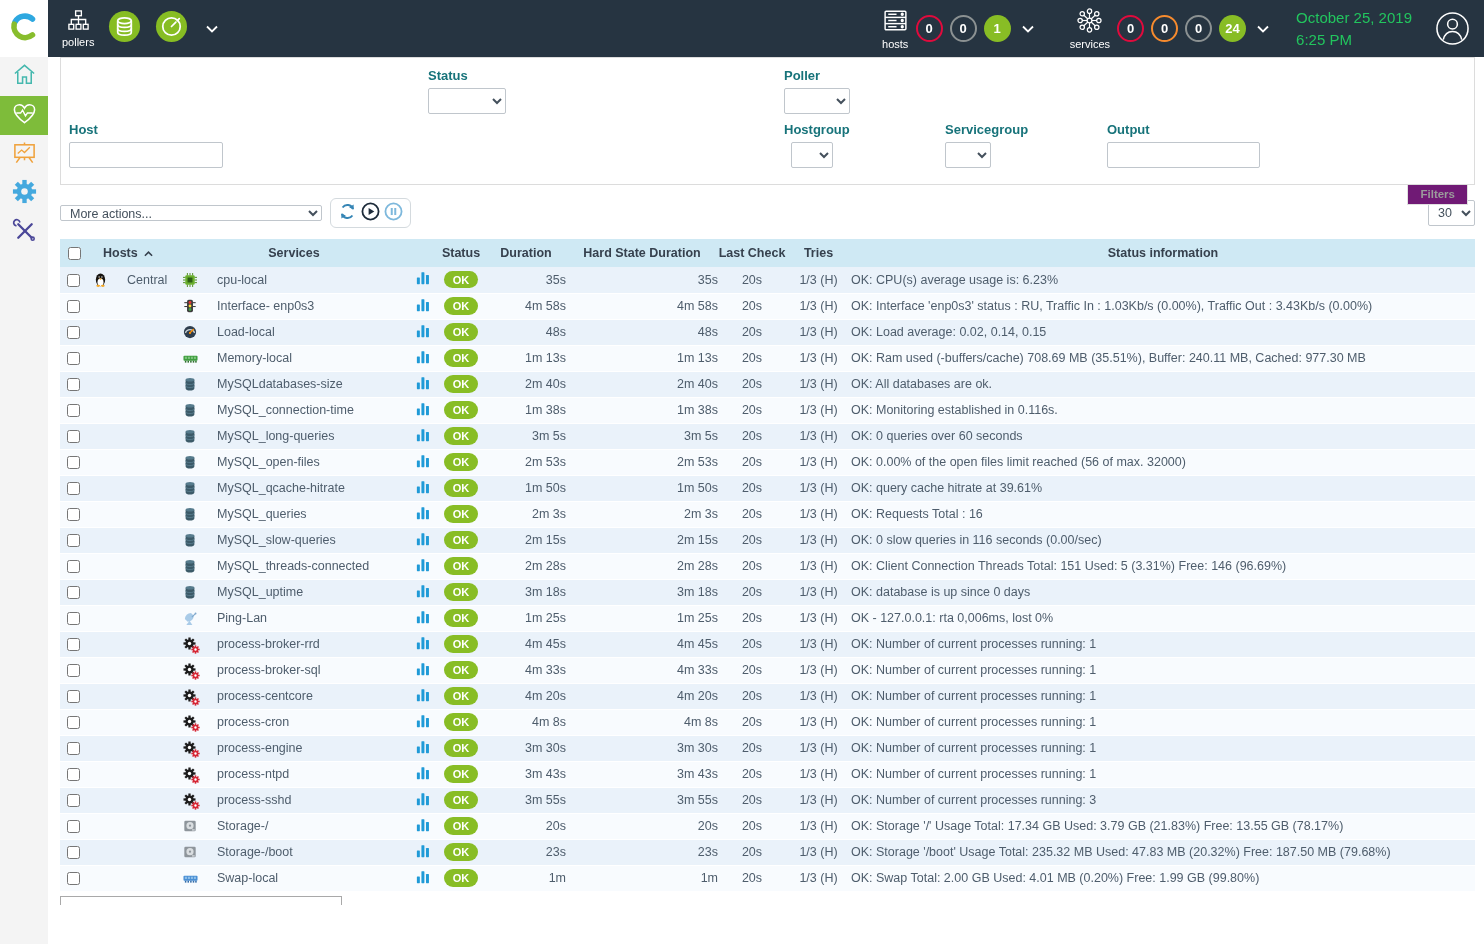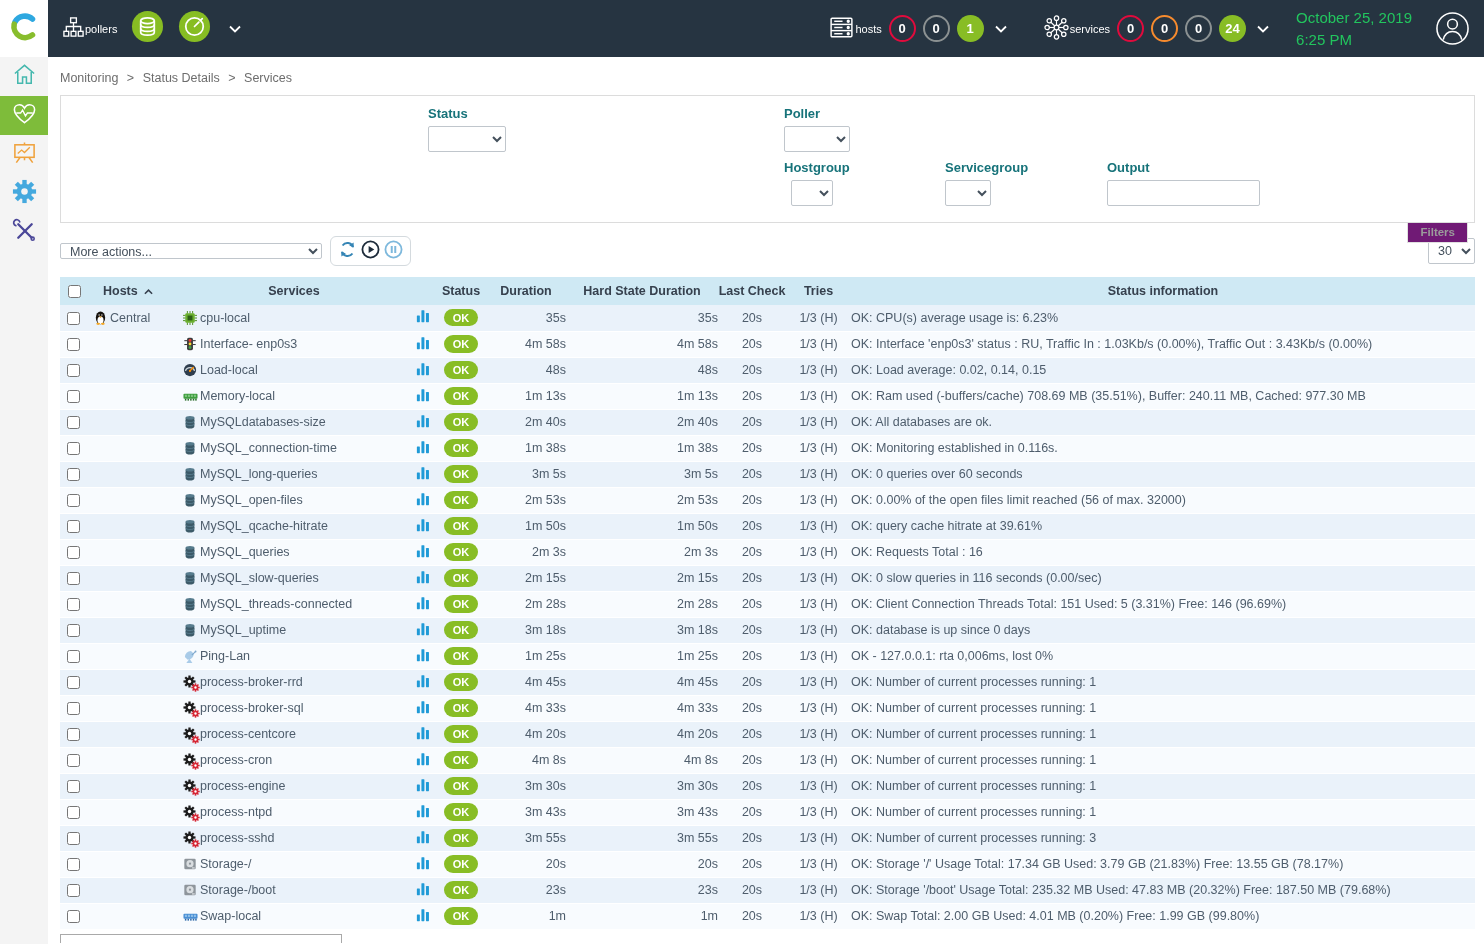--- a/index.html
+++ b/index.html
@@ -4,21 +4,21 @@
 <style>
   * { margin:0; padding:0; box-sizing:border-box; }
   html,body { width:1484px; height:944px; overflow:hidden; }
   body { font-family:"Liberation Sans","DejaVu Sans",sans-serif; background:#fff; color:#4e5d6c; }
   #app { position:relative; width:1484px; height:944px; background:#fff; overflow:hidden; }
 
   
   .topbar { position:absolute; top:0; left:0; width:1484px; height:57px; background:#263441; display:flex; align-items:center; }
   .logo-box { width:48px; height:57px; background:#fff; display:flex; align-items:center; justify-content:center; flex-shrink:0; }
   .tb-left { display:flex; align-items:center; gap:14px; padding-left:14px; }
-  .tb-item { display:flex; flex-direction:row; align-items:center; color:#fff; font-size:11px; line-height:1.1; }
+  .tb-item { display:flex; flex-direction:column; align-items:center; color:#fff; font-size:11px; line-height:1.1; }
   .tb-item .lbl { margin-top:2px; }
   .tb-right { margin-left:auto; display:flex; align-items:center; gap:7px; padding-right:14px; }
   .badge { min-width:27px; height:27px; border-radius:14px; display:flex; align-items:center; justify-content:center;
            color:#fff; font-weight:bold; font-size:13px; padding:0 5px; }
   .b-critical { border:2px solid #e00b3d; }
   .b-warning  { border:2px solid #f78b2e; }
   .b-unknown  { border:2px solid #8b9192; }
   .b-ok       { background:#88bd25; }
   .tb-chev { margin:0 4px; display:flex; align-items:center; }
   .tb-group-gap { width:18px; }
@@ -53,21 +53,21 @@
   .spacer { flex:1; }
 
   
   table.grid { width:1415px; border-collapse:collapse; table-layout:fixed; }
   .grid thead th { background:#cfe9f4; height:28px; font-size:12.5px; color:#36414e; font-weight:bold; text-align:center; }
   .grid th.al { text-align:left; padding-left:15px; }
   .grid tbody tr { height:26px; }
   .grid tbody tr:nth-child(odd)  td { background:#eaf2fa; }
   .grid tbody tr:nth-child(even) td { background:#f8fbfe; }
   .grid td { font-size:12.5px; color:#4e5d6c; border-bottom:1px solid #fff; padding:0; white-space:nowrap; overflow:hidden; }
-  .cell-flex { display:flex; align-items:center; gap:2px; padding-left:4px; }
+  .cell-flex { display:flex; align-items:center; gap:19px; padding-left:4px; }
   .c-center { text-align:center; }
   .c-right1 { text-align:right; padding-right:12px; }
   .c-right2 { text-align:right; padding-right:10px; }
   .c-info { padding-left:6px; }
   .okpill { display:inline-block; background:#88bd25; color:#fff; font-size:11px; font-weight:bold;
             border-radius:10px; padding:2.5px 9px; line-height:1.1; }
   .sort-caret { margin-left:6px; }
   .chk { width:13px; height:13px; margin-left:7px; vertical-align:middle; }
   .hchk { width:13px; height:13px; vertical-align:middle; }
 
@@ -240,36 +240,33 @@
         <span><svg viewBox="0 0 26 26" width="25" height="25" fill="none" stroke="#4b4798" stroke-width="2.4" stroke-linecap="round">
             <line x1="6.5" y1="6.5" x2="20.5" y2="20.5"></line>
             <line x1="20.5" y1="6.5" x2="6.5" y2="20.5"></line>
             <path d="M4 8 a3.2 3.2 0 1 1 4-4" stroke-width="1.8"></path>
             <circle cx="21.5" cy="21.5" r="1.6" stroke-width="1.6"></circle>
           </svg></span>
       </div>
   </div>
 
   <div class="content">
-    <div class="breadcrumb">
-      <span>Monitoring</span>
-      <span class="sep">&gt;</span>
-      <span>Status Details</span>
-      <span class="sep">&gt;</span>
-      <span>Services</span>
-    </div>
 
     <div class="filter-panel">
       <div class="ffield" style="left:367px;top:10px;">
         <span class="flabel">Status</span>
         <select style="width:78px;"><option></option></select>
       </div>
       <div class="ffield" style="left:723px;top:10px;">
         <span class="flabel">Poller</span>
         <select style="width:66px;"><option></option></select>
+      </div>
+      <div class="ffield" style="left:8px;top:64px;">
+        <span class="flabel">Host</span>
+        <input type="text" style="width: 154px;" value="">
       </div>
       <div class="ffield" style="left:723px;top:64px;">
         <span class="flabel">Hostgroup</span>
         <select style="width:42px;margin-left:7px;"><option></option></select>
       </div>
       <div class="ffield" style="left:884px;top:64px;">
         <span class="flabel">Servicegroup</span>
         <select style="width:46px;"><option></option></select>
       </div>
       <div class="ffield" style="left:1046px;top:64px;">

